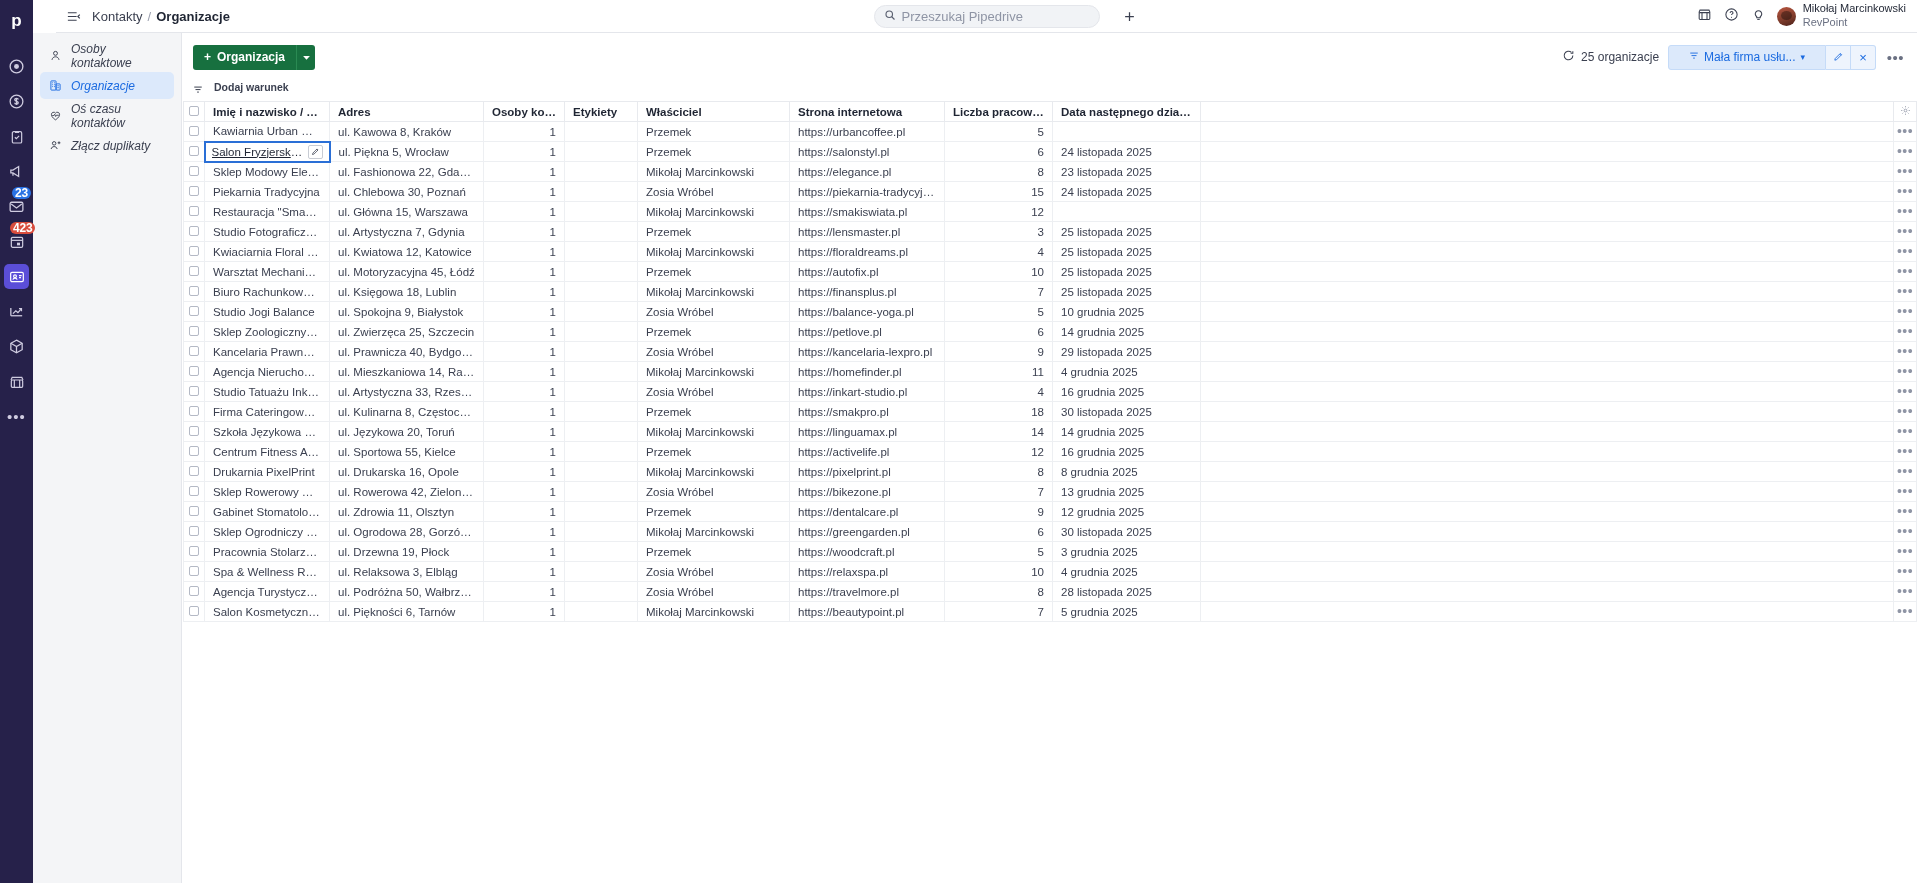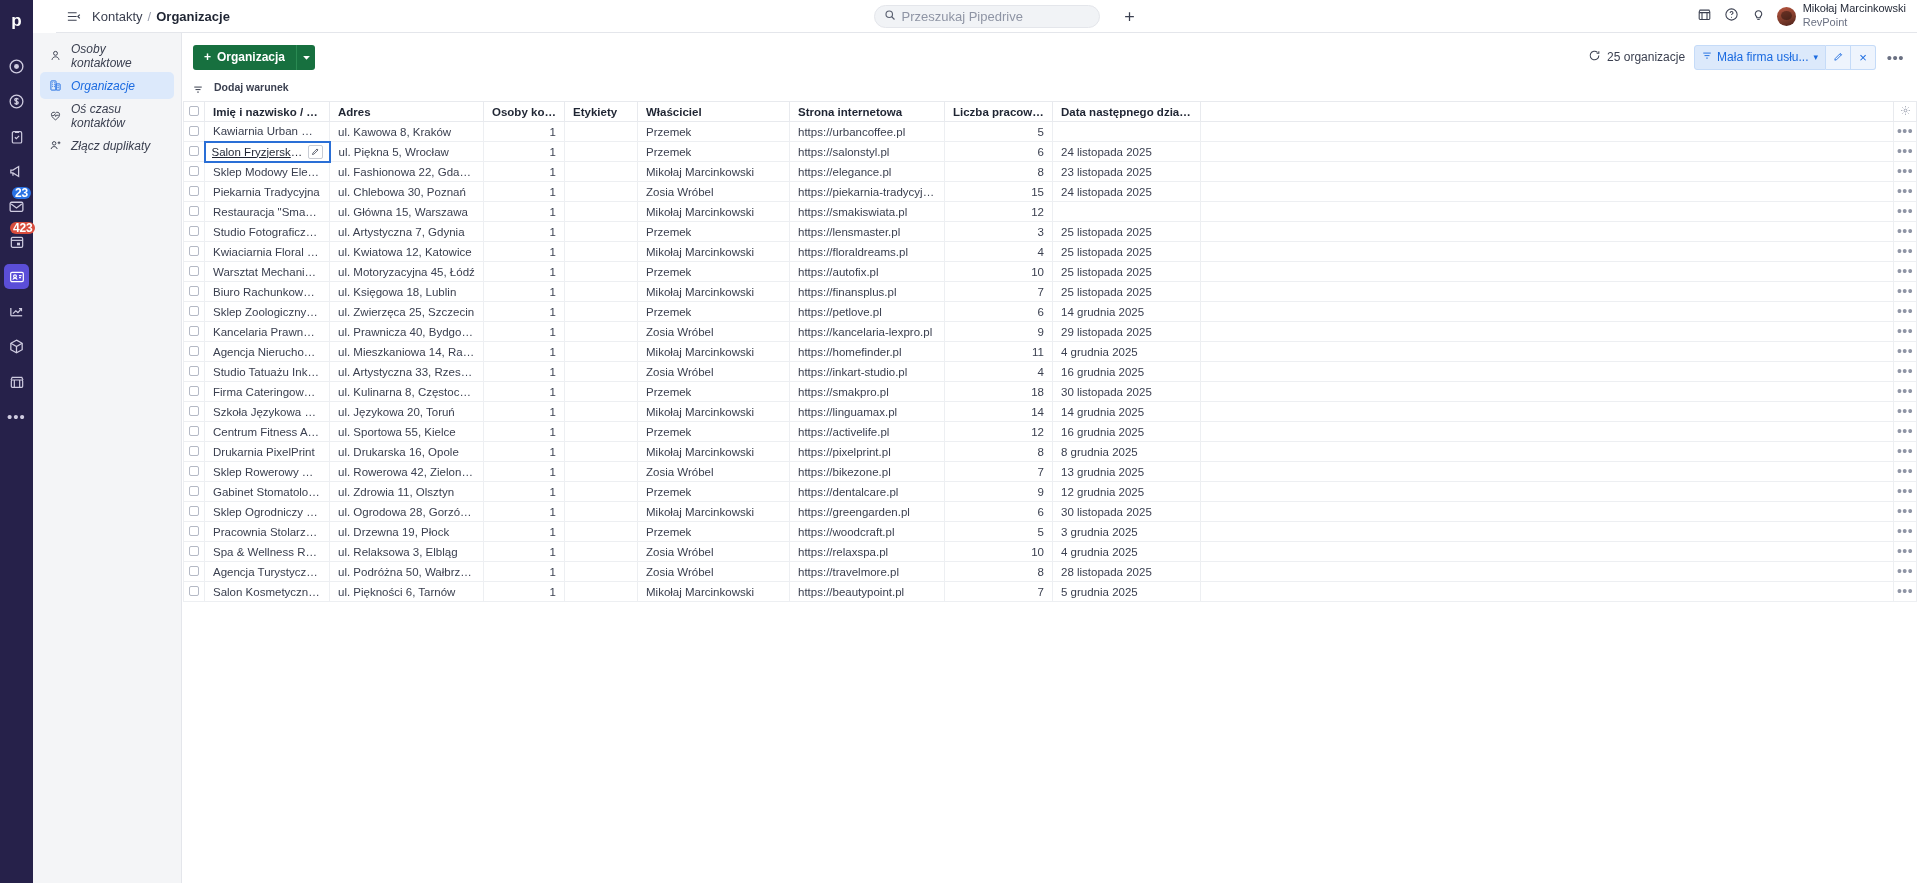--- a/index.html
+++ b/index.html
@@ -137,21 +137,21 @@
   }
   .btn-green-caret {
     height: 25px; width: 19px; background: #17703f; color: #fff;
     border-left: 1px solid #2a8a53; border-radius: 0 3px 3px 0;
     display: flex; align-items: center; justify-content: center;
   }
   .toolbar-right { margin-left: auto; display: flex; align-items: center; gap: 9px; }
   .count-wrap { display: flex; align-items: center; gap: 6px; font-size: 12px; color: #3b4050; text-align: center; }
   .filter-chip {
     height: 25px; background: #dce9fb; color: #1a6ae0; border-radius: 3px;
-    display: flex; align-items: center; gap: 5px; padding: 0 7px; font-size: 12px;
+    display: flex; align-items: center; gap: 5px; padding: 0 20px; font-size: 12px;
     border: 1px solid #c5dbf8;
   }
   .chip-btn {
     height: 25px; width: 25px; background: #eef4fd; color: #1a6ae0;
     border: 1px solid #c5dbf8; border-left: none;
     display: flex; align-items: center; justify-content: center;
   }
   .chip-group { display: flex; align-items: center; }
   .chip-group .filter-chip { border-radius: 3px 0 0 3px; }
   .chip-group .chip-btn:last-child { border-radius: 0 3px 3px 0; }
@@ -638,20 +638,33 @@
                 <td></td>
                 <td>Mikołaj Marcinkowski</td>
                 <td>https://finansplus.pl</td>
                 <td class="num">7</td>
                 <td>25 listopada 2025</td>
                 <td></td>
                 <td class="act">•••</td>
               </tr>
               <tr>
                 <td class="cbcell"><span class="cb"></span></td>
+                <td>Studio Jogi Balance</td>
+                <td>ul. Spokojna 9, Białystok</td>
+                <td class="num">1</td>
+                <td></td>
+                <td>Zosia Wróbel</td>
+                <td>https://balance-yoga.pl</td>
+                <td class="num">5</td>
+                <td>10 grudnia 2025</td>
+                <td></td>
+                <td class="act">•••</td>
+              </tr>
+              <tr>
+                <td class="cbcell"><span class="cb"></span></td>
                 <td>Sklep Zoologiczny PetLove</td>
                 <td>ul. Zwierzęca 25, Szczecin</td>
                 <td class="num">1</td>
                 <td></td>
                 <td>Przemek</td>
                 <td>https://petlove.pl</td>
                 <td class="num">6</td>
                 <td>14 grudnia 2025</td>
                 <td></td>
                 <td class="act">•••</td>

